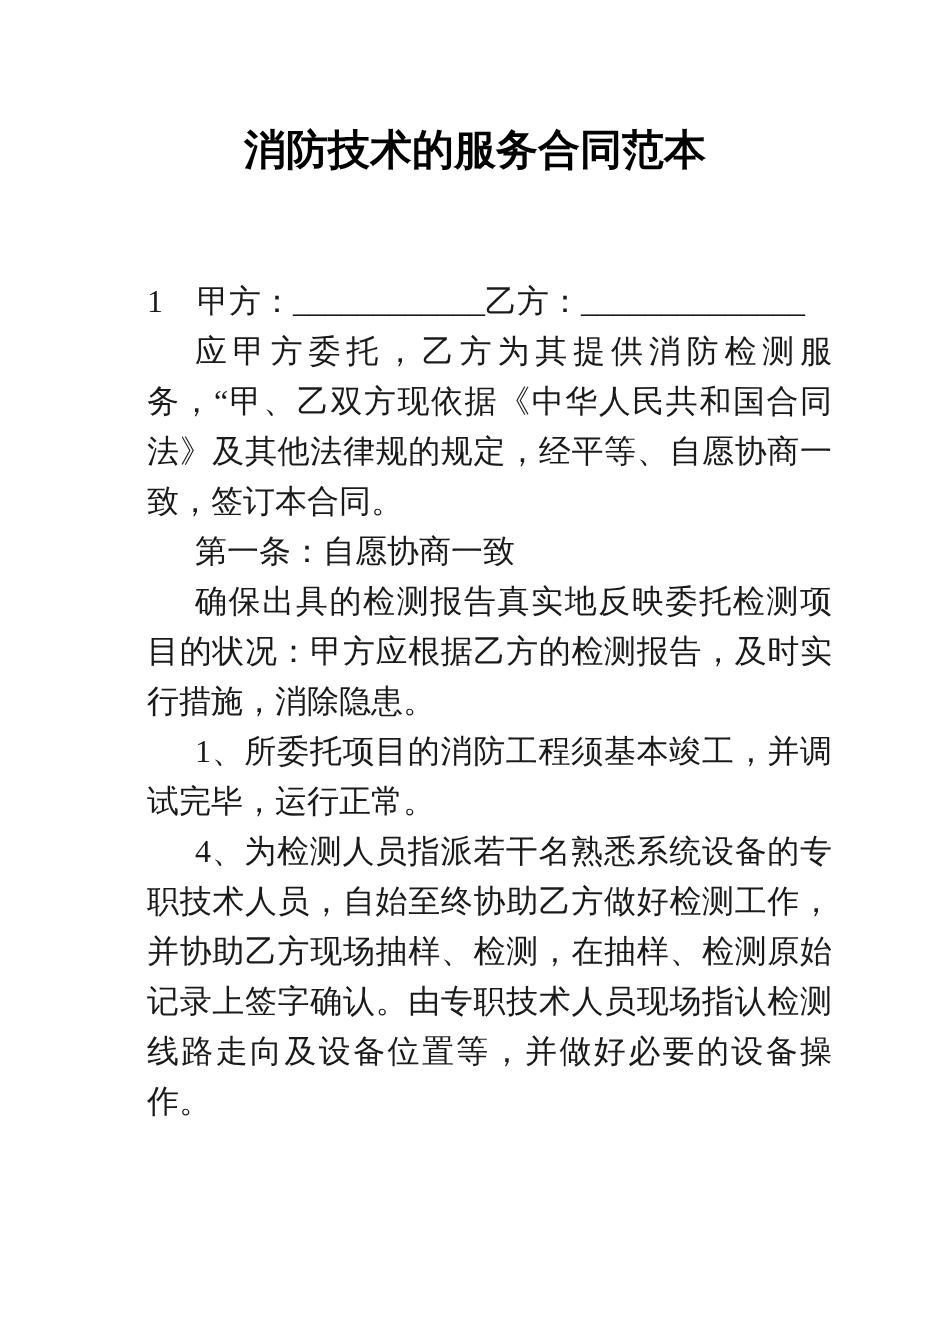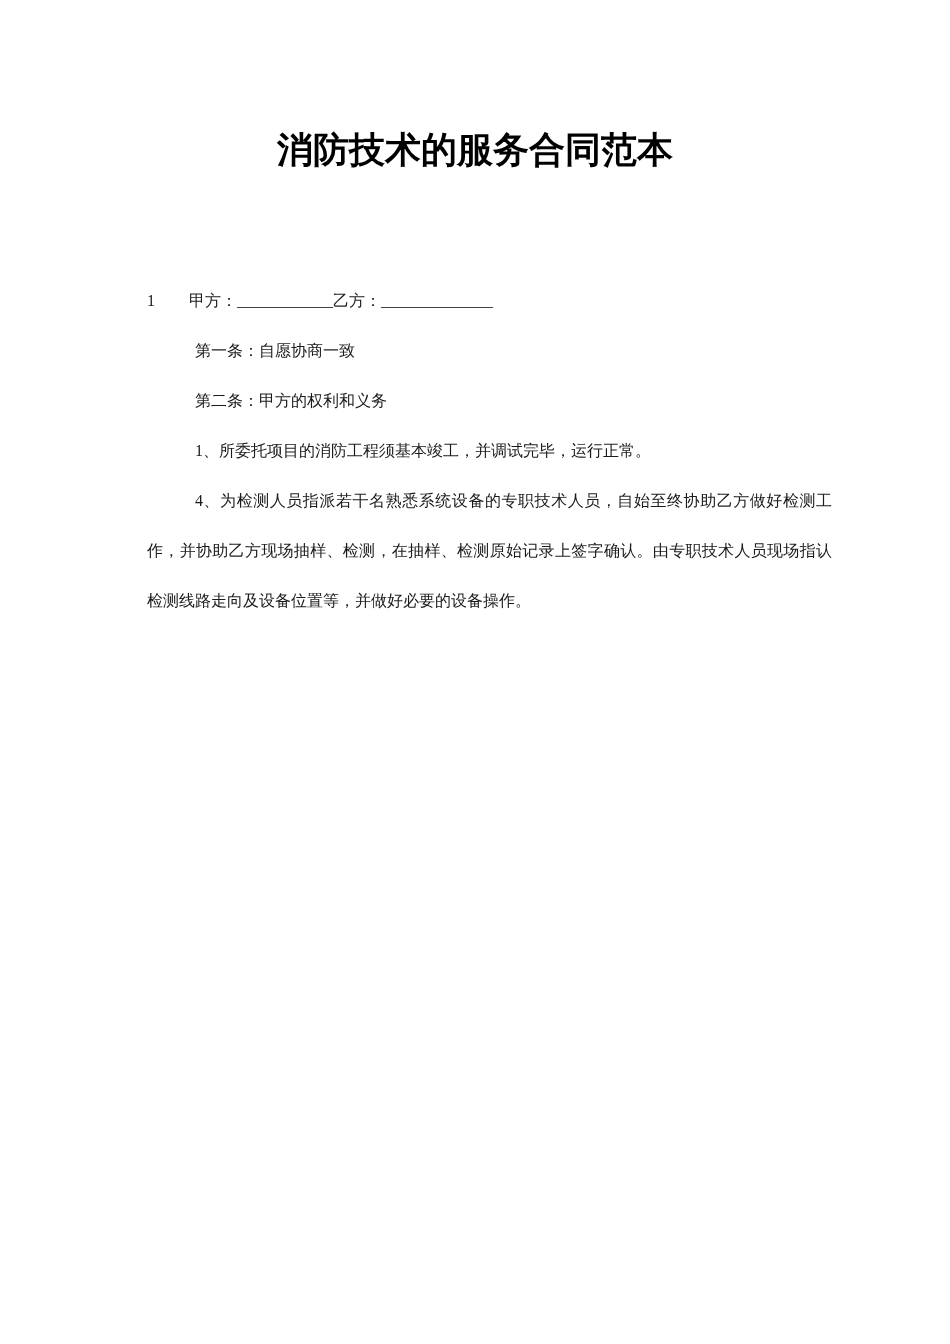--- a/index.html
+++ b/index.html
@@ -15,27 +15,27 @@
     overflow: hidden;
     color: #1a1a1a;
     font-family: "Liberation Serif", "DejaVu Serif", serif;
   }
   .doc-title {
     margin: 0;
     padding-top: 122px;
     text-align: center;
     font-family: "Liberation Sans", "DejaVu Sans", sans-serif;
     font-weight: 700;
-    font-size: 36px;
+    font-size: 42px;
     line-height: 56px;
     color: #000000;
   }
   .body-text {
     margin: 98px 118px 0 147px;
-    font-size: 16px;
+    font-size: 32px;
     line-height: 50px;
     text-align: justify;
     text-justify: inter-ideograph;
   }
   .body-text p {
     margin: 0;
     text-indent: 48px;
   }
   p.party-line {
     text-indent: 0;
@@ -52,26 +52,27 @@
 <body>
 
 <div class="page">
 
   <h1 class="doc-title">消防技术的服务合同范本</h1>
 
   <div class="body-text">
 
     <p class="party-line"><span>1</span><span class="party-gap"></span><span>甲方：</span><span class="blank-line">____________</span><span>乙方：</span><span class="blank-line">______________</span></p>
 
+    <p>应甲方委托，乙方为其提供消防检测服务，“甲、乙双方现依据《中华人民共和国合同法》及其他法律规的规定，经平等、自愿协商一致，签订本合同。</p>
 
     <p>第一条：自愿协商一致</p>
 
+    <p>确保出具的检测报告真实地反映委托检测项目的状况：甲方应根据乙方的检测报告，及时实行措施，消除隐患。</p>
 
 
-    <p>第二条：甲方的权利和义务</p>
 
     <p>1、所委托项目的消防工程须基本竣工，并调试完毕，运行正常。</p>
 
 
 
     <p>4、为检测人员指派若干名熟悉系统设备的专职技术人员，自始至终协助乙方做好检测工作，并协助乙方现场抽样、检测，在抽样、检测原始记录上签字确认。由专职技术人员现场指认检测线路走向及设备位置等，并做好必要的设备操作。</p>
 
   </div>
 </div>
 

